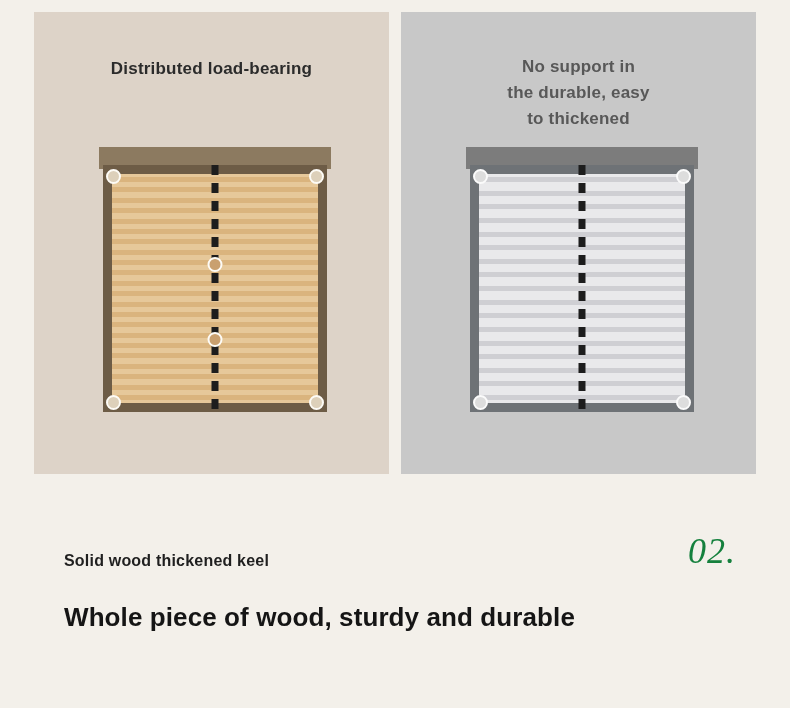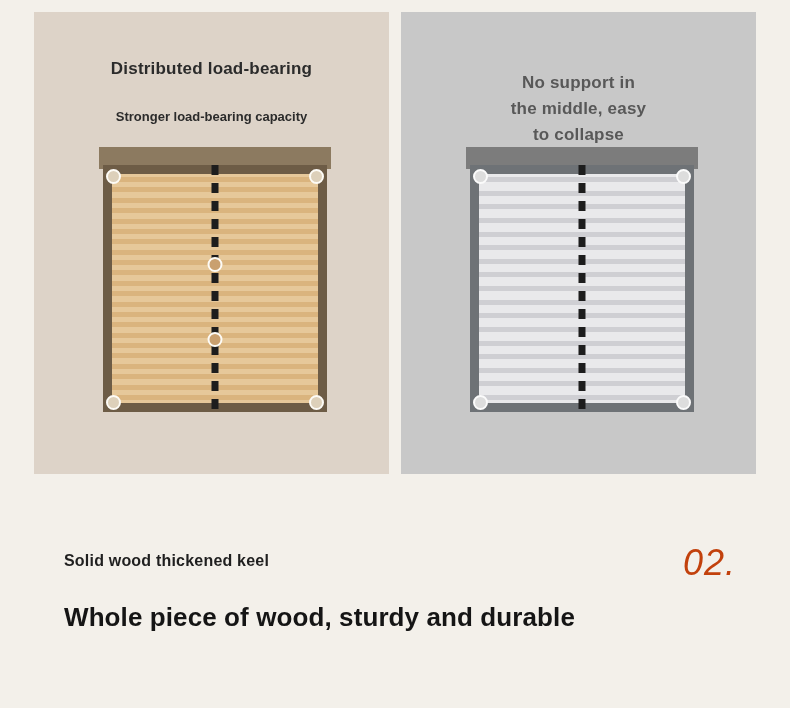--- a/index.html
+++ b/index.html
@@ -62,21 +62,20 @@
     text-align: center;
     font-size: 13px;
     font-weight: bold;
     color: #2b2b2b;
   }
   .panel-right .panel-title {
     top: 42px;
     font-size: 17px;
     line-height: 26px;
     color: #585858;
-    margin-top: 16px;
   }
 
   
   .frame-wrap {
     position: absolute;
     left: 65px;
     top: 135px;
     width: 232px;
     height: 285px;
   }
@@ -185,38 +184,37 @@
     top: 112px;
     font-size: 26px;
     font-weight: bold;
     color: #151515;
     letter-spacing: 0.1px;
     text-align: right;
   }
   .number {
     position: absolute;
     right: 54px;
-    top: 52px;
-    font-family: Liberation Sans, sans-serif;
+    top: 40px;
+    font-family: Liberation Serif, serif;
     font-style: italic;
     font-size: 36px;
-    color: #c2410c;
+    color: #15803d;
     letter-spacing: 1px;
   }
 </style>
 </head>
 <body>
 
 <div class="page">
 
   <div class="panels">
 
     <div class="panel panel-left left">
       <div class="panel-title">Distributed load-bearing</div>
-      <div class="panel-sub">Stronger load-bearing capacity</div>
 
       <div class="frame-wrap">
         <div class="headboard"></div>
         <div class="frame">
           <div class="slats">
             <div class="slat"></div>
             <div class="slat"></div>
             <div class="slat"></div>
             <div class="slat"></div>
             <div class="slat"></div>
@@ -245,22 +243,22 @@
         <div class="screw bl"></div>
         <div class="screw br"></div>
         <div class="mid-screw m1"></div>
         <div class="mid-screw m2"></div>
       </div>
     </div>
 
     <div class="panel panel-right right">
       <div class="panel-title">
         <div>No support in</div>
-        <div>the middle, easy</div>
-        <div>to collapse</div>
+        <div>the durable, easy</div>
+        <div>to thickened</div>
       </div>
 
       <div class="frame-wrap">
         <div class="headboard"></div>
         <div class="frame">
           <div class="slats">
             <div class="slat"></div>
             <div class="slat"></div>
             <div class="slat"></div>
             <div class="slat"></div>

